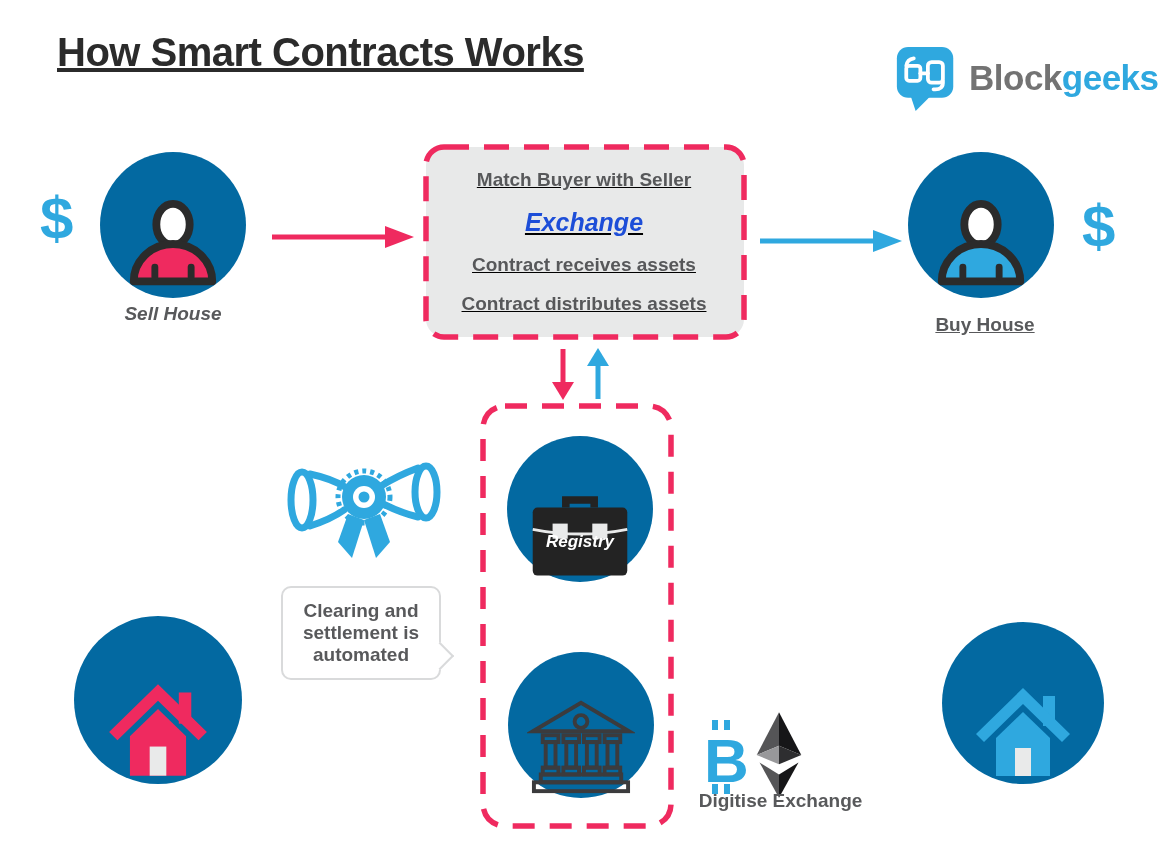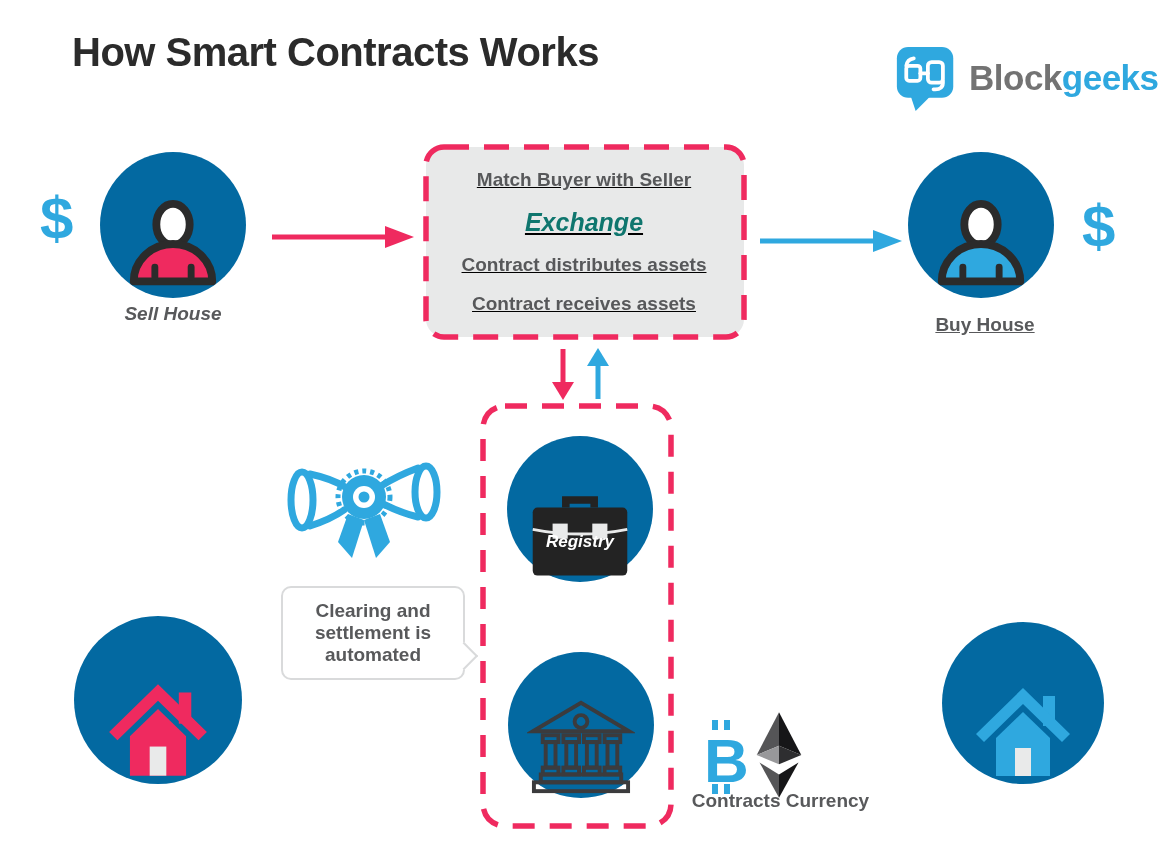--- a/index.html
+++ b/index.html
@@ -3,44 +3,44 @@
 <meta charset="utf-8">
 <style>
   html,body{margin:0;padding:0;background:#ffffff;}
   .canvas{
     position:relative;width:1160px;height:868px;background:#ffffff;
     font-family:"Liberation Sans",sans-serif;overflow:hidden;
   }
   .abs{position:absolute;}
 
   
-  .title{left:72px;top:30px;font-size:40px;font-weight:700;color:#2b2b2b;letter-spacing:-0.5px;}
+  .title{left:57px;top:30px;font-size:40px;font-weight:700;color:#2b2b2b;letter-spacing:-0.5px;text-decoration:underline;}
   .logo-wrap{left:895px;top:44px;display:flex;align-items:center;gap:12px;}
   .logo-text{font-size:35px;font-weight:700;letter-spacing:-0.5px;}
   .logo-text .dark{color:#737373;}
   .logo-text .accent{color:#2fa8df;}
 
   
   .circle{background:#0369a1;border-radius:50%;display:flex;align-items:flex-end;justify-content:center;}
 
   
   .lbl{font-weight:700;color:#58595b;text-align:center;}
 
   .dollar{font-size:60px;font-weight:700;color:#2fa8df;}
 
   
   .exg-text{left:425px;top:146px;width:318px;height:192px;display:flex;flex-direction:column;
     align-items:center;justify-content:space-evenly;padding:6px 0;box-sizing:border-box;text-decoration:underline;}
   .exg-line{font-size:19px;font-weight:700;color:#57585a;}
-  .exg-highlight{font-size:25px;font-weight:700;font-style:italic;color:#0f766e;}
+  .exg-highlight{font-size:25px;font-weight:700;font-style:italic;color:#1d4ed8;}
 
   
   .bubble{background:#ffffff;border:2px solid #d9dadb;border-radius:10px;
     font-size:19px;font-weight:700;color:#58595b;text-align:center;
-    padding:12px 22px;box-sizing:content-box;}
+    padding:12px 10px;box-sizing:content-box;}
   .bubble::after{content:"";position:absolute;width:18px;height:18px;background:#ffffff;
     transform:rotate(45deg);bottom:12px;}
   .bubble-right::after{right:-11px;border-top:2px solid #d9dadb;border-right:2px solid #d9dadb;}
   .bubble-left::after{left:-11px;border-bottom:2px solid #d9dadb;border-left:2px solid #d9dadb;}
   .bubble-inner{position:relative;z-index:1;}
 
   .registry-label{position:absolute;left:0;bottom:30px;width:100%;text-align:center;
     color:#ffffff;font-style:italic;font-weight:700;font-size:17px;z-index:2;}
 </style>
 </head>
@@ -82,22 +82,22 @@
     <line x1="4" y1="13" x2="120" y2="13" stroke="#ef2a5f" stroke-width="5"></line>
     <polygon points="117,2 146,13 117,24" fill="#ef2a5f"></polygon>
   </svg>
 
   <svg class="abs" style="left:422px;top:143px;" width="326" height="198">
     <rect x="4" y="4" width="318" height="190" rx="18" fill="#e8e9e9" stroke="#ef2a5f" stroke-width="5.5" stroke-dasharray="25 15"></rect>
   </svg>
   <div class="abs exg-text">
     <div class="exg-line">Match Buyer with Seller</div>
     <div class="exg-highlight">Exchange</div>
+    <div class="exg-line">Contract receives assets</div>
     <div class="exg-line">Contract distributes assets</div>
-    <div class="exg-line">Contract receives assets</div>
   </div>
 
   <svg class="abs" style="left:756px;top:228px;" width="148" height="26">
     <line x1="4" y1="13" x2="120" y2="13" stroke="#2fa8df" stroke-width="5"></line>
     <polygon points="117,2 146,13 117,24" fill="#2fa8df"></polygon>
   </svg>
 
   <div class="abs circle" style="left:908px;top:152px;width:146px;height:146px;">
     <svg width="102" height="104" viewBox="0 0 104 104" style="margin-top:14px;">
       <ellipse cx="52" cy="30" rx="17" ry="21" fill="#ffffff" stroke="#2b2b2b" stroke-width="8"></ellipse>
@@ -188,21 +188,21 @@
     <text x="8" y="62" font-family="Liberation Sans, sans-serif" font-size="62" font-weight="700" fill="#2fa8df">B</text>
   </svg>
   <svg class="abs" style="left:753px;top:712px;" width="52" height="86" viewBox="0 0 56 92">
     <polygon points="28,0 4,46 28,36" fill="#555557"></polygon>
     <polygon points="28,0 52,46 28,36" fill="#161618"></polygon>
     <polygon points="4,46 28,36 28,56" fill="#98989a"></polygon>
     <polygon points="52,46 28,36 28,56" fill="#2e2e30"></polygon>
     <polygon points="7,54 28,67 28,92" fill="#555557"></polygon>
     <polygon points="49,54 28,67 28,92" fill="#161618"></polygon>
   </svg>
-  <div class="abs lbl" style="left:688px;top:790px;width:185px;font-size:19px;">Contracts Currency</div>
+  <div class="abs lbl" style="left:688px;top:790px;width:185px;font-size:19px;">Digitise Exchange</div>
 
   <div class="abs circle" style="left:74px;top:616px;width:168px;height:168px;">
     <svg width="104" height="104" viewBox="0 0 100 100">
       <rect x="70" y="12" width="12" height="30" fill="#ef2a5f"></rect>
       <polygon points="50,4 97,50 89,58 50,20 11,58 3,50" fill="#ef2a5f"></polygon>
       <polygon points="23,54 50,28 77,54 77,92 23,92" fill="#ef2a5f"></polygon>
       <rect x="42" y="64" width="16" height="28" fill="#e9eaea"></rect>
     </svg>
   </div>
 

